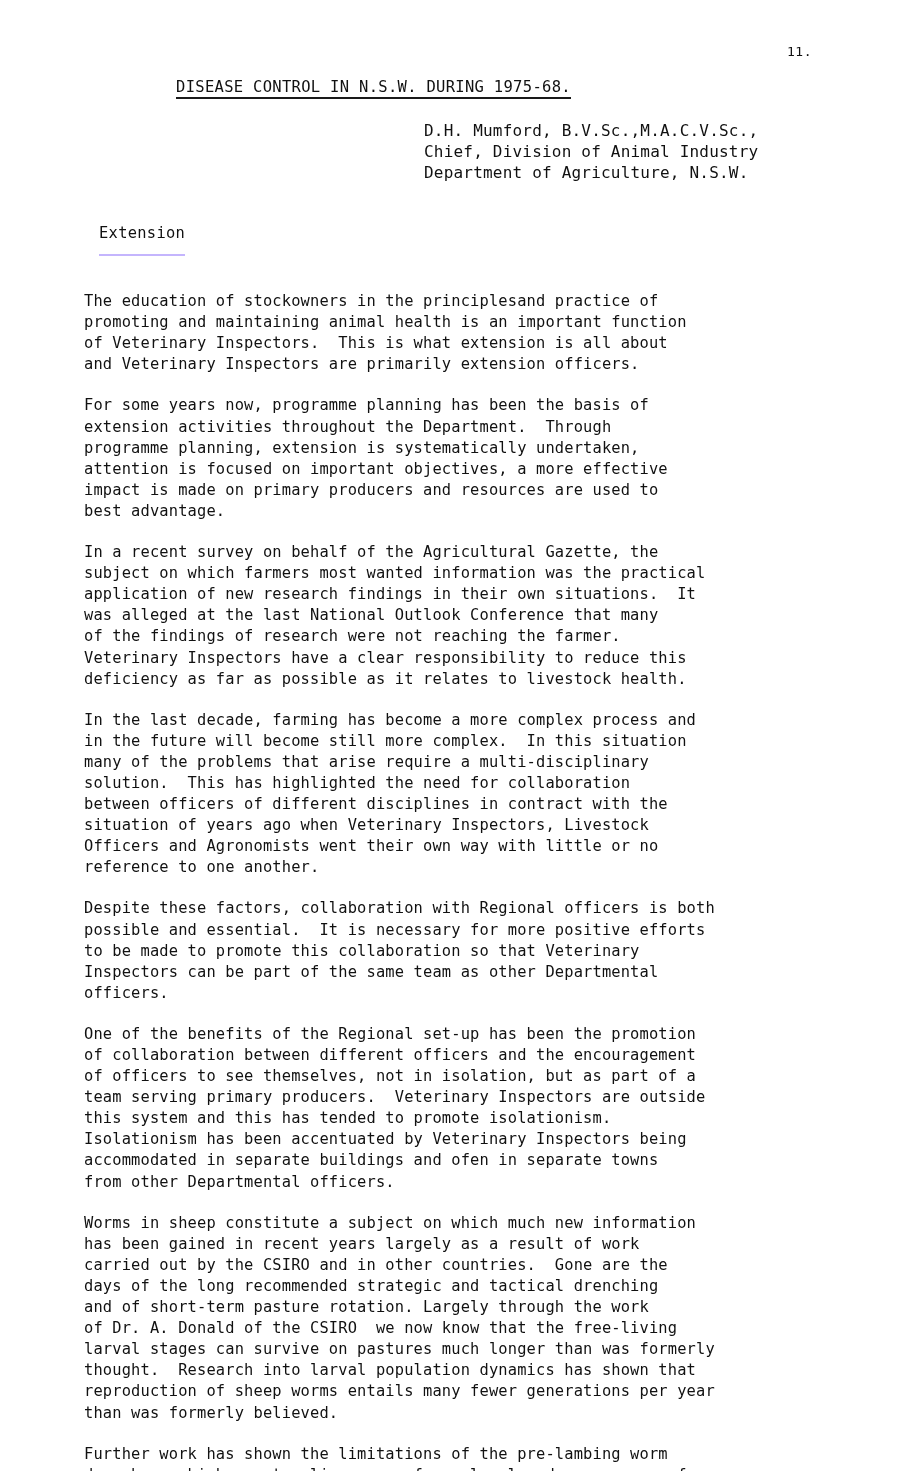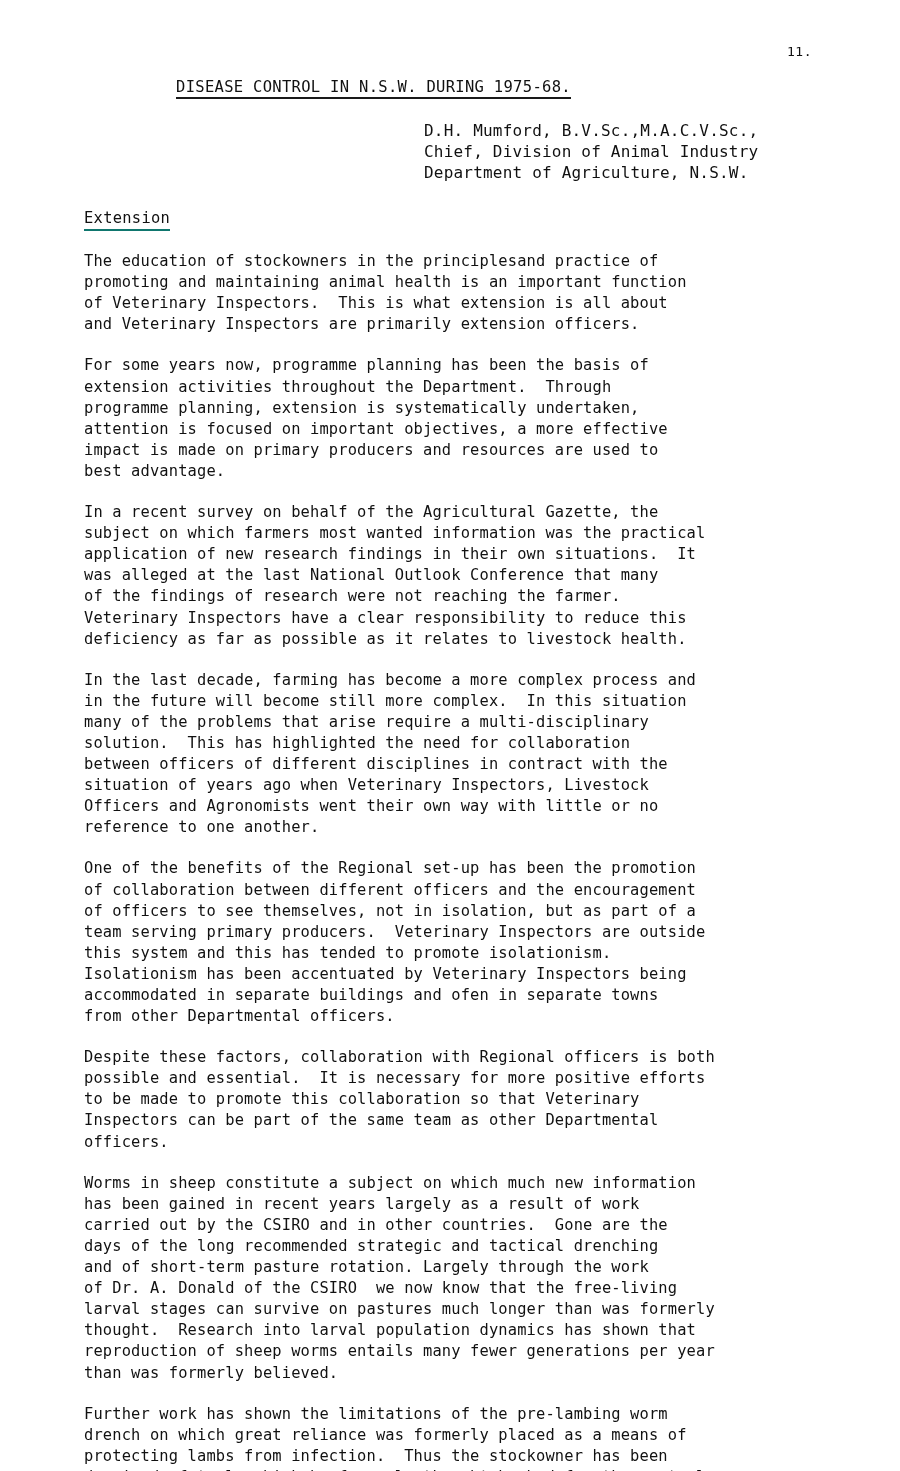--- a/index.html
+++ b/index.html
@@ -67,23 +67,23 @@
     line-height: 21.1px;
     letter-spacing: 0.15px;
     color: #111;
   }
 
   .section-heading {
     display: inline-block;
     font-size: 15.4px;
     line-height: 21.1px;
     letter-spacing: 0.3px;
-    border-bottom: 2px solid #0f766e;
-    padding-bottom: 0px;
-    margin: 0;
+    border-bottom: 2px solid #c4b5fd;
+    padding-bottom: 10px;
+    margin: 15px;
     white-space: nowrap;
   }
   .heading-wrap { margin: 0 0 20px 0; }
   .heading-wrap.second { margin-top: 25px; }
 
   .para {
     margin: 0 0 20px 0;
     white-space: pre-wrap;
   }
   .para:last-child { margin-bottom: 0; }
@@ -132,33 +132,33 @@
 Veterinary Inspectors have a clear responsibility to reduce this
 deficiency as far as possible as it relates to livestock health.</p>
     <p class="para">In the last decade, farming has become a more complex process and
 in the future will become still more complex.  In this situation
 many of the problems that arise require a multi-disciplinary
 solution.  This has highlighted the need for collaboration
 between officers of different disciplines in contract with the
 situation of years ago when Veterinary Inspectors, Livestock
 Officers and Agronomists went their own way with little or no
 reference to one another.</p>
+    <p class="para">Despite these factors, collaboration with Regional officers is both
+possible and essential.  It is necessary for more positive efforts
+to be made to promote this collaboration so that Veterinary
+Inspectors can be part of the same team as other Departmental
+officers.</p>
     <p class="para">One of the benefits of the Regional set-up has been the promotion
 of collaboration between different officers and the encouragement
 of officers to see themselves, not in isolation, but as part of a
 team serving primary producers.  Veterinary Inspectors are outside
 this system and this has tended to promote isolationism.
 Isolationism has been accentuated by Veterinary Inspectors being
 accommodated in separate buildings and ofen in separate towns
 from other Departmental officers.</p>
-    <p class="para">Despite these factors, collaboration with Regional officers is both
-possible and essential.  It is necessary for more positive efforts
-to be made to promote this collaboration so that Veterinary
-Inspectors can be part of the same team as other Departmental
-officers.</p>
 
 
     <p class="para">Worms in sheep constitute a subject on which much new information
 has been gained in recent years largely as a result of work
 carried out by the CSIRO and in other countries.  Gone are the
 days of the long recommended strategic and tactical drenching
 and of short-term pasture rotation. Largely through the work
 of Dr. A. Donald of the CSIRO  we now know that the free-living
 larval stages can survive on pastures much longer than was formerly
 thought.  Research into larval population dynamics has shown that

